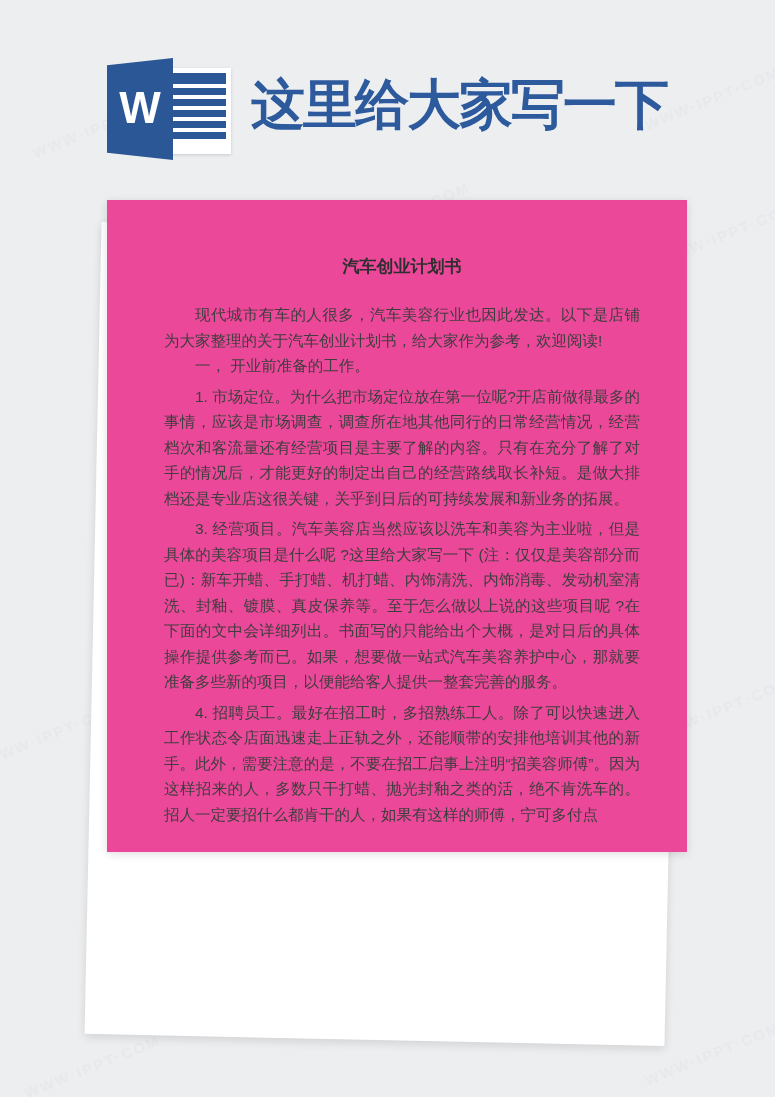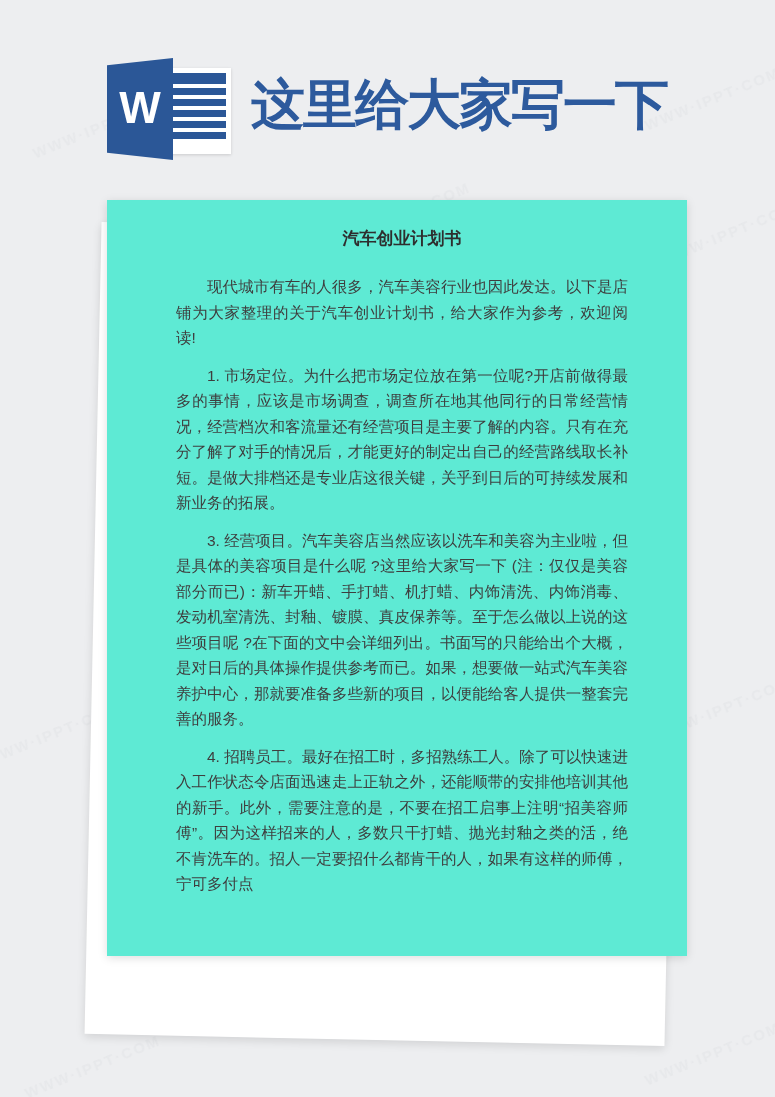--- a/index.html
+++ b/index.html
@@ -39,31 +39,31 @@
     color:#2d5a9d; letter-spacing:-2px; white-space:nowrap;
   }
 
   
   .sheet-behind {
     position:absolute; left:107px; top:200px; width:580px; height:812px;
     background:#ffffff; box-shadow:0 3px 10px rgba(0,0,0,.12);
     transform:translate(-14px,28px) rotate(1.2deg);
   }
   .doc-page {
-    position:absolute; left:107px; top:200px; width:580px; height:756px;
-    background:#5eead4; box-shadow:0 2px 9px rgba(0,0,0,.13);
-    box-sizing:border-box; padding:26px 47px 0 57px;
+    position:absolute; left:107px; top:200px; width:580px; height:652px;
+    background:#ec4899; box-shadow:0 2px 9px rgba(0,0,0,.13);
+    box-sizing:border-box; padding:54px 47px 0 57px;
   }
   .doc-title {
     text-align:center; font-weight:700; font-size:17px; line-height:26px;
     color:#2e2e2e; margin:0 0 22px 0;
     font-family:"Liberation Sans","DejaVu Sans",sans-serif;
   }
   .doc-body p {
-    margin:12px; text-indent:2em;
+    margin:0; text-indent:2em;
     font-size:15.5px; line-height:25.5px; color:#3e3e3e;
     text-align:justify;
   }
   .doc-body p.numbered { margin-top:5px; }
 
   
   .wm {
     position:absolute; color:#9aa0a8; opacity:.07;
     font-size:15px; font-weight:700; letter-spacing:2px;
     transform:rotate(-22deg); white-space:nowrap;
@@ -112,19 +112,20 @@
     </div>
     <div class="header-title">这里给大家写一下</div>
   </div>
 
   <div class="sheet-behind"></div>
 
   <div class="doc-page">
     <h1 class="doc-title">汽车创业计划书</h1>
     <div class="doc-body">
       <p>现代城市有车的人很多，汽车美容行业也因此发达。以下是店铺为大家整理的关于汽车创业计划书，给大家作为参考，欢迎阅读!</p>
+      <p>一， 开业前准备的工作。</p>
       <p class="numbered">1. 市场定位。为什么把市场定位放在第一位呢?开店前做得最多的事情，应该是市场调查，调查所在地其他同行的日常经营情况，经营档次和客流量还有经营项目是主要了解的内容。只有在充分了解了对手的情况后，才能更好的制定出自己的经营路线取长补短。是做大排档还是专业店这很关键，关乎到日后的可持续发展和新业务的拓展。</p>
       <p class="numbered">3. 经营项目。汽车美容店当然应该以洗车和美容为主业啦，但是具体的美容项目是什么呢 ?这里给大家写一下 (注：仅仅是美容部分而已)：新车开蜡、手打蜡、机打蜡、内饰清洗、内饰消毒、发动机室清洗、封釉、镀膜、真皮保养等。至于怎么做以上说的这些项目呢 ?在下面的文中会详细列出。书面写的只能给出个大概，是对日后的具体操作提供参考而已。如果，想要做一站式汽车美容养护中心，那就要准备多些新的项目，以便能给客人提供一整套完善的服务。</p>
       <p class="numbered">4. 招聘员工。最好在招工时，多招熟练工人。除了可以快速进入工作状态令店面迅速走上正轨之外，还能顺带的安排他培训其他的新手。此外，需要注意的是，不要在招工启事上注明“招美容师傅”。因为这样招来的人，多数只干打蜡、抛光封釉之类的活，绝不肯洗车的。招人一定要招什么都肯干的人，如果有这样的师傅，宁可多付点</p>
     </div>
   </div>
 
 </div>
 
 </body></html>

